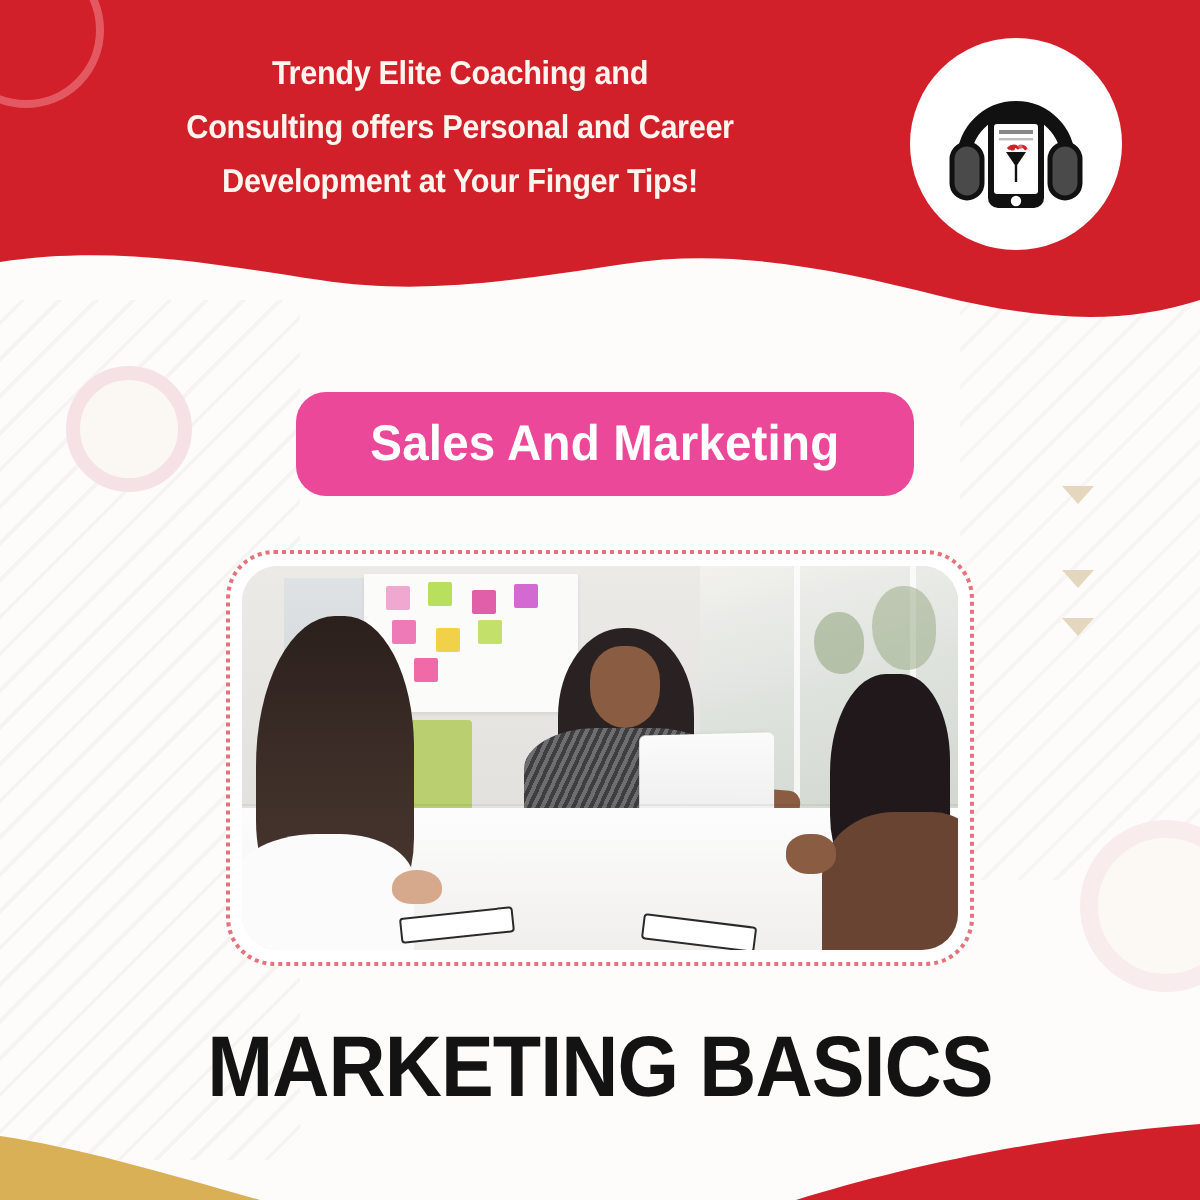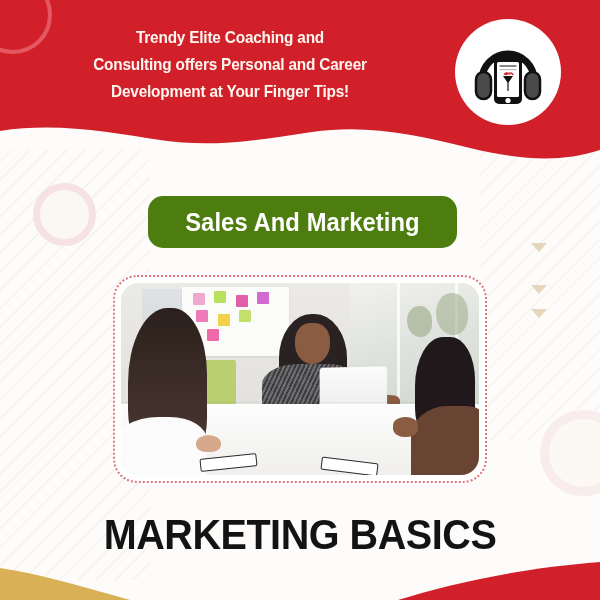--- a/index.html
+++ b/index.html
@@ -128,21 +128,21 @@
   }
   .logo-badge svg { display: block; }
 
   
   .pill-banner {
     position: absolute;
     left: 148px;
     top: 196px;
     width: 309px;
     height: 52px;
-    background: #4d7c0f;
+    background: #ec4899;
     border-radius: 15px;
     display: flex;
     align-items: center;
     justify-content: center;
   }
   .pill-banner .pill-label {
     color: #ffffff;
     font-family: "Liberation Sans Narrow", "Liberation Sans", sans-serif;
     font-weight: 700;
     font-size: 25px;

